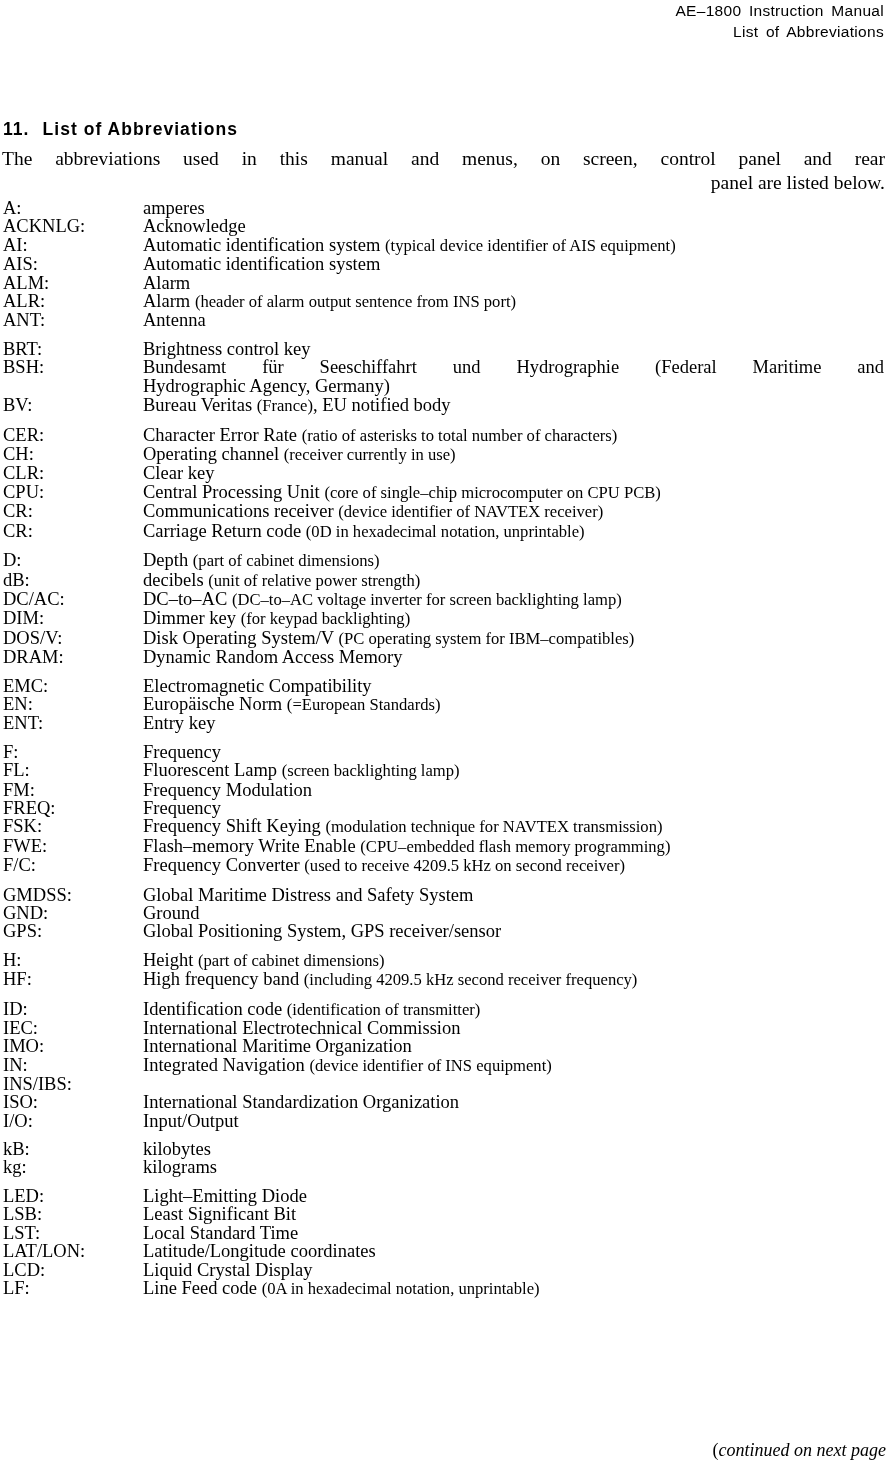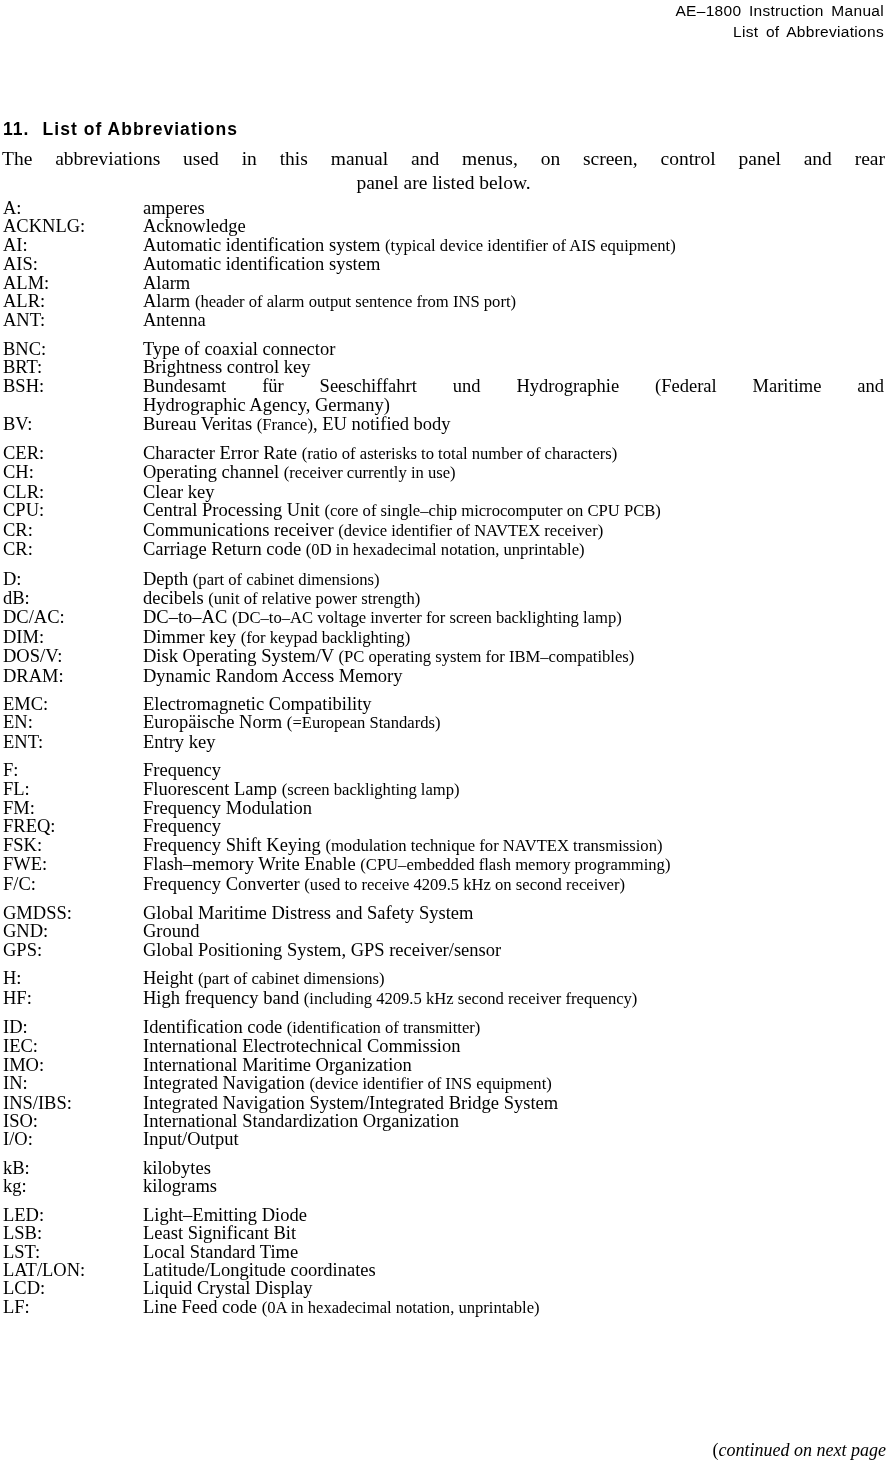--- a/index.html
+++ b/index.html
@@ -66,21 +66,21 @@
     text-justify: inter-word;
     -webkit-hyphens: none;
     hyphens: none;
   }
   .intro > span { display: block; }
   .intro .l1 {
     text-align: justify;
     text-align-last: justify;
     white-space: normal;
   }
-  .intro .l2 { text-align: center; }
+  .intro .l2 { text-align: right; }
 
   
   .ablist {
     position: absolute;
     top: 199px;
     left: 0px;
     width: 886px;
   }
   .group { margin-bottom: 10px; }
   .group:last-child { margin-bottom: 0; }
@@ -186,24 +186,20 @@
           <span class="term">ALR:</span>
           <span class="def"><span>Alarm </span><span class="paren">(header of alarm output sentence from INS port)</span></span>
         </div>
         <div class="entry">
           <span class="term">ANT:</span>
           <span class="def"><span>Antenna</span></span>
         </div>
       </div>
       <div class="group">
         <div class="entry">
-          <span class="term">BNC:</span>
-          <span class="def"><span>Type of coaxial connector</span></span>
-        </div>
-        <div class="entry">
           <span class="term">BRT:</span>
           <span class="def"><span>Brightness control key</span></span>
         </div>
         <div class="entry wrap">
           <span class="term">BSH:</span>
           <span class="def">
             <span class="jline">Bundesamt für Seeschiffahrt und Hydrographie (Federal Maritime and</span>
             <span class="lastline">Hydrographic Agency, Germany)</span>
           </span>
         </div>
@@ -344,21 +340,20 @@
         <div class="entry">
           <span class="term">IMO:</span>
           <span class="def"><span>International Maritime Organization</span></span>
         </div>
         <div class="entry">
           <span class="term">IN:</span>
           <span class="def"><span>Integrated Navigation </span><span class="paren">(device identifier of INS equipment)</span></span>
         </div>
         <div class="entry">
           <span class="term">INS/IBS:</span>
-          <span class="def"><span>Integrated Navigation System/Integrated Bridge System</span></span>
         </div>
         <div class="entry">
           <span class="term">ISO:</span>
           <span class="def"><span>International Standardization Organization</span></span>
         </div>
         <div class="entry">
           <span class="term">I/O:</span>
           <span class="def"><span>Input/Output</span></span>
         </div>
       </div>

